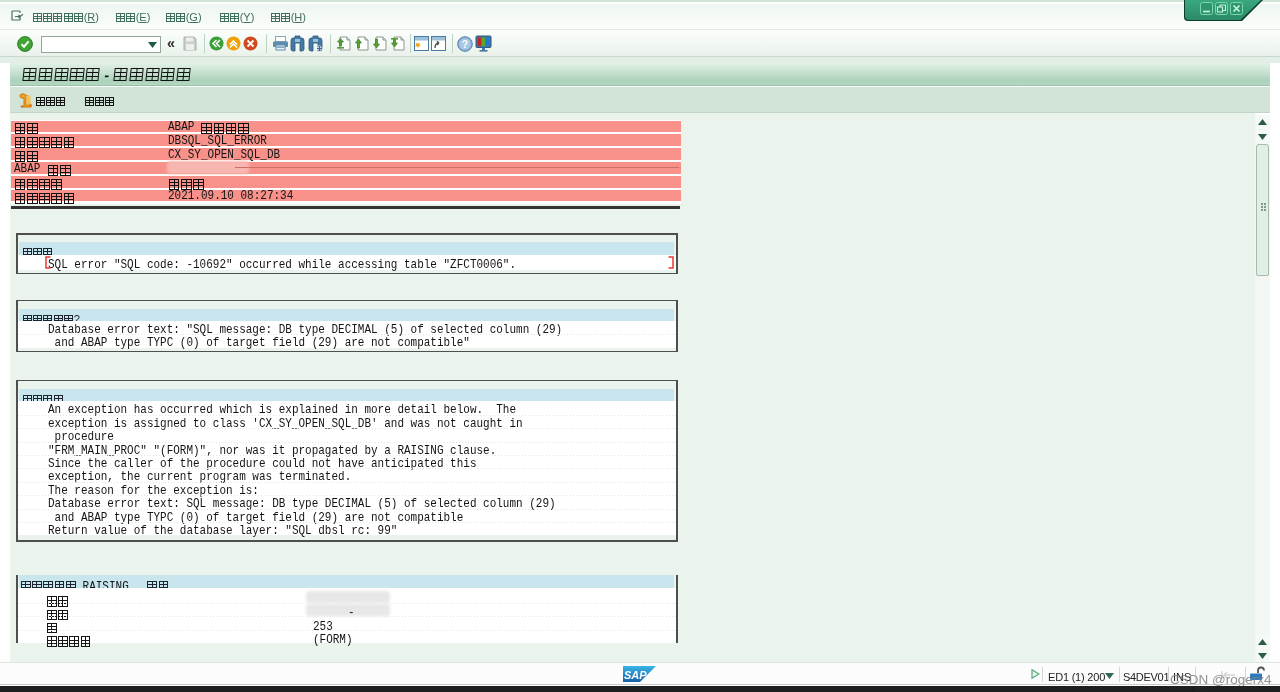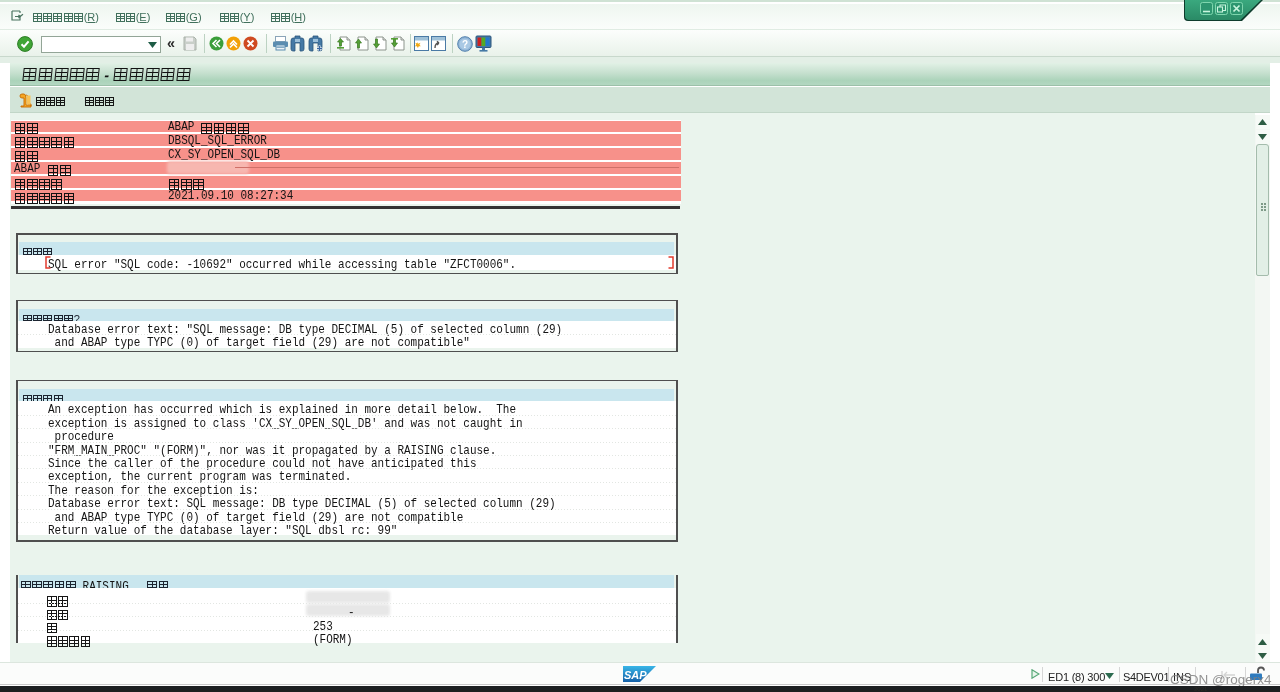--- a/index.html
+++ b/index.html
@@ -303,21 +303,21 @@
           <stop offset="1" stop-color="#1460a8"></stop>
         </linearGradient>
       </defs>
       <path d="M0 0h33L17 16H0Z" fill="url(#sapg)"></path>
       <text x="1" y="12.5" font-size="11" font-weight="bold" font-style="italic" fill="#fff" font-family="Liberation Sans">SAP</text>
     </svg>
 <svg class="abs" style="left:1031px;top:669px" width="9" height="10" viewBox="0 0 9 10">
       <path d="M1 .8 8 5 1 9.2Z" fill="#e9f5ec" stroke="#58a878" stroke-width="1.2"></path>
     </svg>
 <div class="ssep" style="left:1042px"></div>
-<div class="abs" style="left:1048px;top:670.5px;font-size:11px;color:#222;letter-spacing:-.2px">ED1 (8) 300</div>
+<div class="abs" style="left:1048px;top:670.5px;font-size:11px;color:#222;letter-spacing:-.2px">ED1 (1) 200</div>
 <svg class="abs" style="left:1105px;top:673px" width="9" height="6">
       <path d="M0 0h9L4.5 6Z" fill="#2c6b4f"></path>
     </svg>
 <div class="ssep" style="left:1119px"></div>
 <div class="abs" style="left:1123px;top:670.5px;font-size:11px;color:#222;letter-spacing:-.3px">S4DEV01</div>
 <div class="ssep" style="left:1168px"></div>
 <div class="abs" style="left:1173px;top:670.5px;font-size:11px;color:#222">INS</div>
 <div class="ssep" style="left:1195px"></div>
 <svg class="abs" style="left:1221px;top:670px" width="15" height="10" viewBox="0 0 15 10" opacity="0.4">
       <path d="M1 1v8M14 5H3M6 2 3 5l3 3" stroke="#999" stroke-width="1.3" fill="none"></path>

